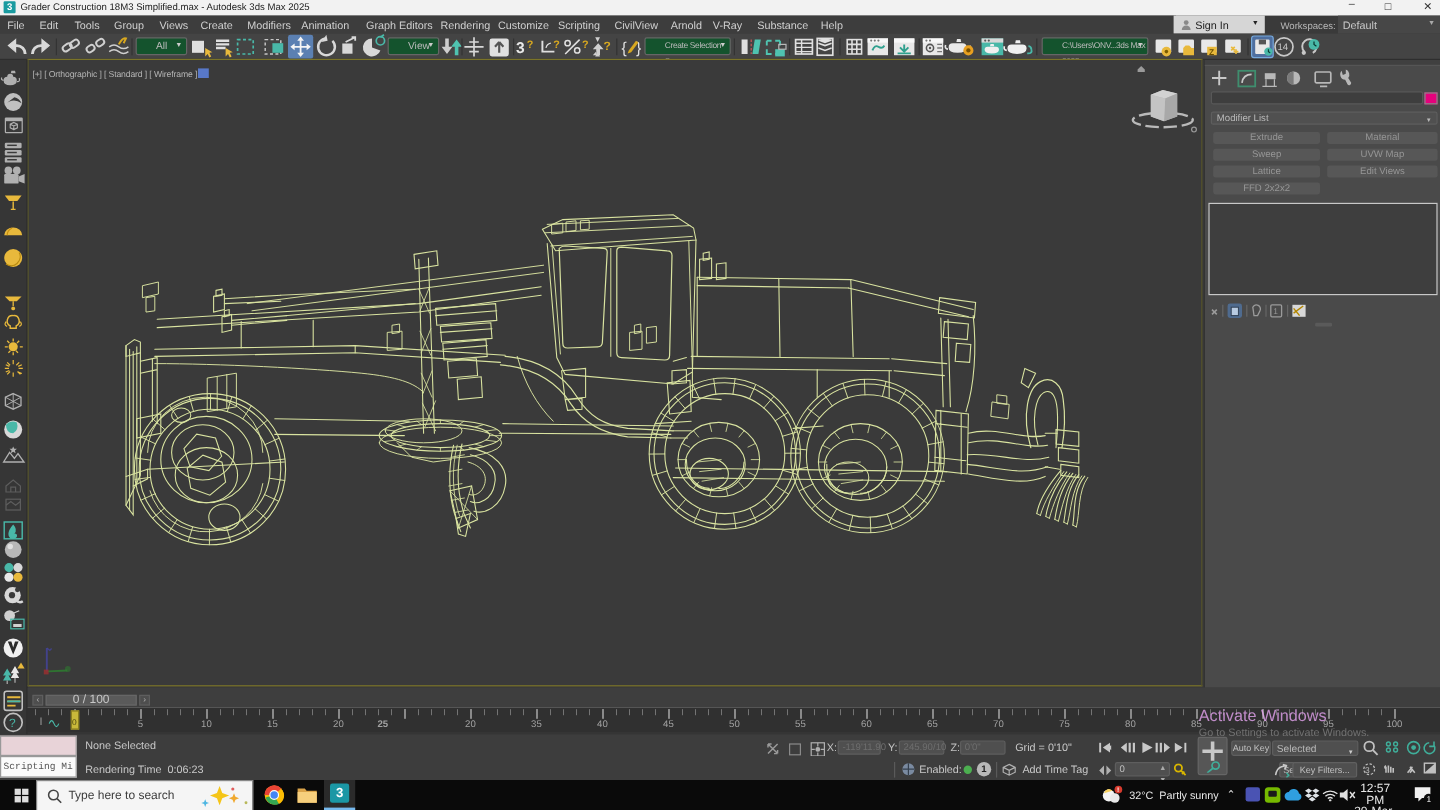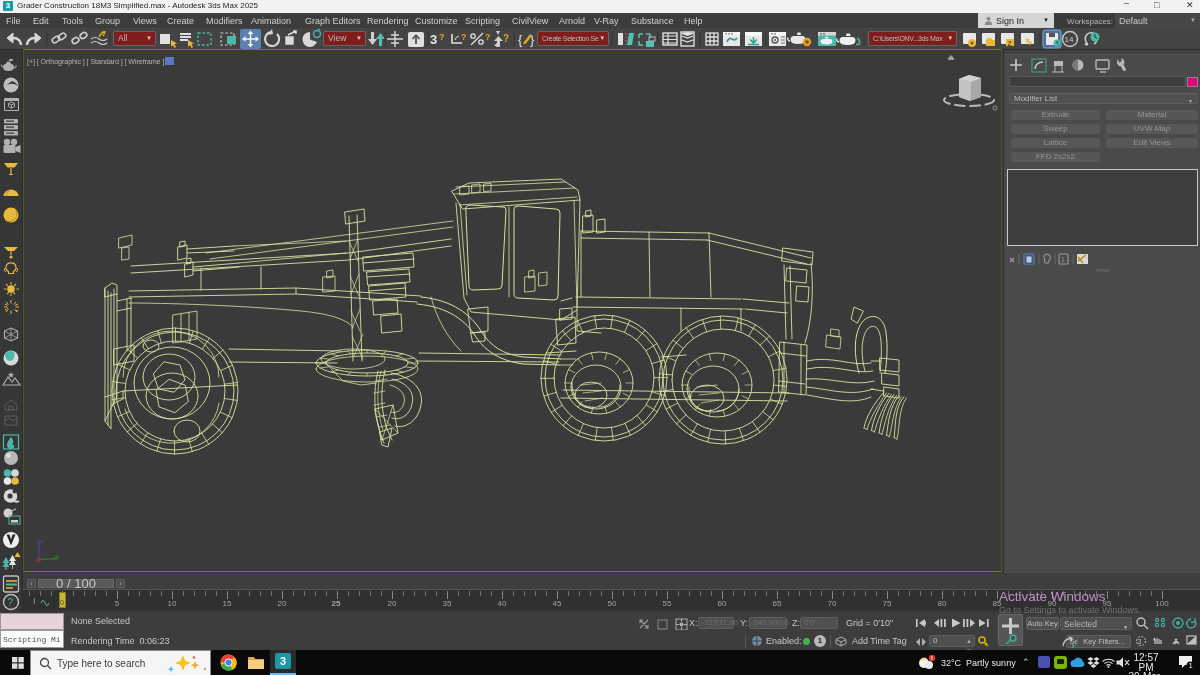--- a/index.html
+++ b/index.html
@@ -12,21 +12,21 @@
 #titlebar .ttext { position:absolute; left:17px; top:1px; }
 .winbtn { position:absolute; top:0px; color:#333; font-size:9px; }
 
 #menubar { left:0; top:13px; width:980px; height:15px; background:#3d3d3d; color:#d0d0d0; font-size:9px;padding-left:24px; }
 #menubar span.mi { position:absolute; top:3px; }
 #signin { position:absolute; left:978px; top:0px; width:76px; height:15px; background:#d6d6d6; color:#222; font-size:9px; }
 #wslabel { position:absolute; left:1067px; top:4px; color:#b8b8b8; font-size:8px; }
 #wsdd { position:absolute; left:1115px; top:0; width:85px; height:15px; background:#474747; color:#c8c8c8; }
 
 #toolbar { left:0; top:28px; width:1200px; height:22px; background:#444444; border-bottom:1px solid #2e2e2e; }
-.tbdd { position:absolute; height:15px; background:#7f1d1d; border:1px solid #666; border-radius:2px; color:#bbb; font-size:8.5px; line-height:13px; padding-left:4px; }
+.tbdd { position:absolute; height:15px; background:#14532d; border:1px solid #666; border-radius:2px; color:#bbb; font-size:8.5px; line-height:13px; padding-left:16px; }
 .tbdd .arr { position:absolute; right:3px; top:0px; font-size:6px; color:#ccc; }
 
 #leftstrip { left:0; top:50px; width:23px; height:562px; background:#363636; border-right:1px solid #2c2c2c; }
 
 #viewport { left:23px; top:49px; width:979px; height:523px; background:#3a3a3a; border-top:1px solid #7b7428; border-bottom:1px solid #7b7428; border-left:1px solid #55532a; border-right:1px solid #55532a; }
 #vplabel { position:absolute; left:3px; top:7px; color:#b4b4b4; font-size:7.2px; letter-spacing:-0.1px; }
 #vpswatch { position:absolute; left:141px; top:7px; width:9px; height:8px; background:#5878c8; }
 
 #rpanel { left:1003px; top:50px; width:197px; height:523px; background:#4a4a4a; border-left:1px solid #2f2f2f;text-decoration:underline; }
 .rbtn { position:absolute; height:10px; background:#575757; border-radius:2px; color:#969696; font-size:8px; text-align:center; line-height:10px; }
@@ -604,31 +604,31 @@
       <text x="53" y="10" font-size="7" fill="#9a9a9a">1</text>
       <path d="M65 2 v10" stroke="#666" stroke-width="1"></path>
       <rect x="69" y="2" width="11" height="10" fill="#d8d8d8"></rect>
       <path d="M70 9 l8 -6 M70 5 l5 6" stroke="#b38600" stroke-width="1.2"></path>
     </svg>
     <div style="position:absolute;left:92px;top:219px;width:14px;height:3px;background:#5a5a5a;border-radius:1px;"></div>
   </div>
 
   <div id="scrub" class="abs">
     <div style="position:absolute;left:4px;top:6px;width:9px;height:9px;background:#4e4e4e;border:1px solid #5e5e5e;color:#b0b0b0;font-size:7px;text-align:center;line-height:8px;">‹</div>
-    <div style="position:absolute;left:15px;top:6px;width:76px;height:9px;background:#5a5a5a;border:1px solid #666;color:#c8c8c8;font-size:13px;text-align:center;line-height:8px;">0 / 100</div>
+    <div style="position:absolute;left:15px;top:6px;width:76px;height:9px;background:#5a5a5a;border:1px solid #666;color:#c8c8c8;font-size:10px;text-align:center;line-height:8px;">0 / 100</div>
     <div style="position:absolute;left:93px;top:6px;width:9px;height:9px;background:#4e4e4e;border:1px solid #5e5e5e;color:#b0b0b0;font-size:7px;text-align:center;line-height:8px;">›</div>
   </div>
   <div id="ruler" class="abs">
     <div id="ticksminor"></div>
     <div id="ticksmajor"></div>
     <span class="num" style="left:94px;">5</span>
     <span class="num" style="left:149px;">10</span>
     <span class="num" style="left:204px;">15</span>
     <span class="num" style="left:259px;">20</span>
-    <span class="num" style="left:313px;font-weight:bold;">25</span>
+    <span class="num" style="left:296px;font-weight:bold;">25</span>
     <span class="num" style="left:369px;">20</span>
     <span class="num" style="left:424px;">35</span>
     <span class="num" style="left:479px;">40</span>
     <span class="num" style="left:534px;">45</span>
     <span class="num" style="left:589px;">50</span>
     <span class="num" style="left:644px;">55</span>
     <span class="num" style="left:699px;">60</span>
     <span class="num" style="left:754px;text-align:right;">65</span>
     <span class="num" style="left:809px;">70</span>
     <span class="num" style="left:864px;">75</span>

